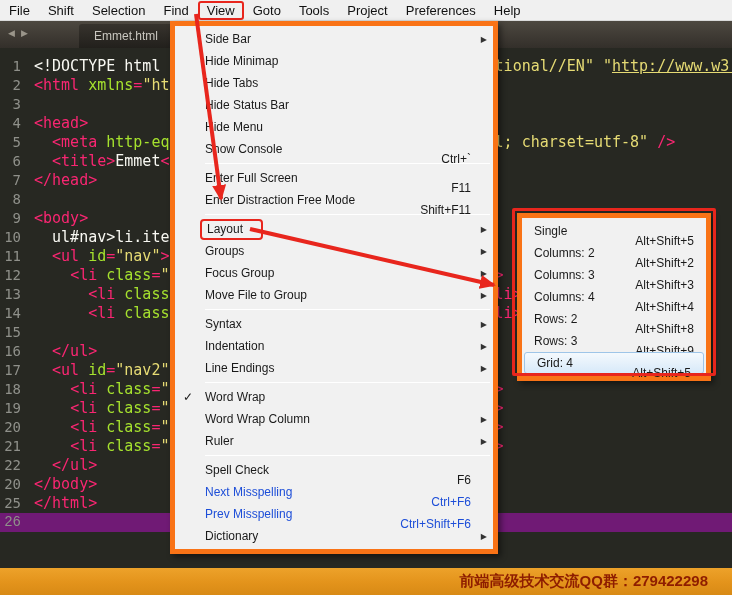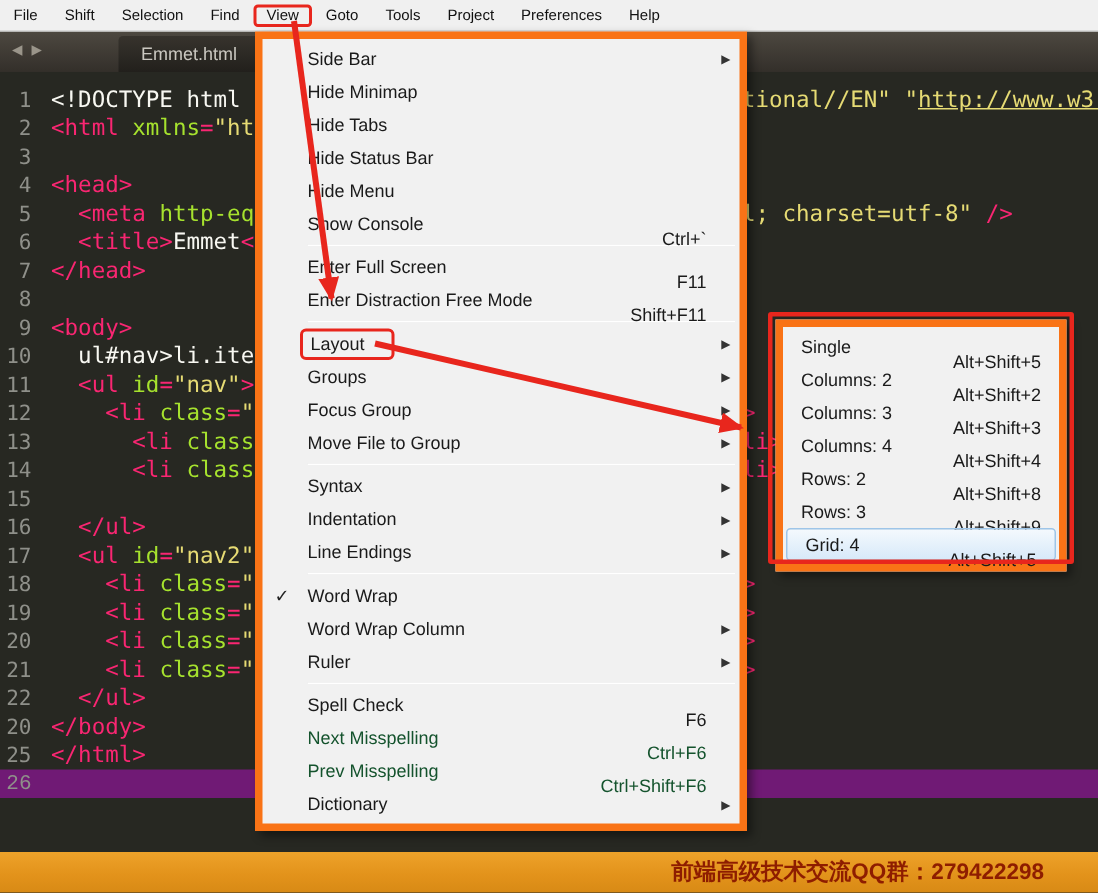--- a/index.html
+++ b/index.html
@@ -1,21 +1,21 @@
 <!DOCTYPE html>
 <html><head>
 <meta charset="utf-8">
 <style>
   *{margin:0;padding:0;box-sizing:border-box;}
   html,body{width:732px;height:595px;}
   body{font-family:"Liberation Sans",sans-serif;position:relative;overflow:hidden;background:#272822;}
 
   
   .menubar{position:absolute;top:0;left:0;right:0;height:21px;background:#f0f0f0;
-    border-bottom:1px solid #d9d9d9;display:flex;align-items:center;font-size:10px;color:#111;z-index:5;}
+    border-bottom:1px solid #d9d9d9;display:flex;align-items:center;font-size:13px;color:#111;z-index:5;}
   .mb-item{padding:1px 9px;cursor:default;white-space:nowrap;}
   .mb-item.annotated{border:2px solid #e8261d;border-radius:3px;padding:0 7px;margin:0 0px;}
 
   
   .tabbar{position:absolute;top:21px;left:0;right:0;height:27px;
     background:linear-gradient(180deg,#4d4840,#332f2a);z-index:1;}
   .nav-arrow{position:absolute;top:7px;color:#9a958a;font-size:9px;}
   .nav-arrow.back{left:8px;}
   .nav-arrow.fwd{left:21px;}
   .tab{position:absolute;left:33px;top:3px;width:136px;height:24px;
@@ -31,36 +31,36 @@
   .ln{display:inline-block;width:34px;padding-right:13px;text-align:right;color:#8f908a;font-size:14px;}
   .tk-t{color:#f92672;}
   .tk-a{color:#a6e22e;}
   .tk-s{color:#e6db74;}
   .tk-p{color:#f8f8f2;}
   .tk-u{color:#e6db74;text-decoration:underline;}
 
   
   .statusbar{position:absolute;left:0;right:0;bottom:0;height:27px;
     background:linear-gradient(180deg,#eda22a 0%,#e3931b 55%,#d88a15 100%);
-    display:flex;align-items:center;justify-content:flex-end;padding-right:36px;
+    display:flex;align-items:center;justify-content:flex-end;padding-right:24px;
     font-size:15px;font-weight:bold;color:#8e1d00;z-index:4;}
 
   
   .menu{position:absolute;background:#f1f1f1;border:5px solid #f97316;
     box-shadow:3px 3px 6px rgba(0,0,0,.45);padding:2px 0;font-size:12px;color:#1a1a1a;z-index:10;}
   .view-menu{left:170px;top:21px;width:328px;}
   .layout-submenu{left:517px;top:213px;width:194px;}
   .menu-item{height:22px;display:flex;align-items:center;padding:0 10px 0 8px;position:relative;white-space:nowrap;}
   .menu-item .check{width:22px;font-size:12px;color:#222;flex:0 0 auto;}
   .layout-submenu .menu-item{padding-left:12px;}
   .menu-item .label{flex:0 0 auto;}
   .menu-item .shortcut{margin-left:auto;padding-right:12px;margin-top:20px;}
   .layout-submenu .menu-item .shortcut{padding-right:2px;}
   .menu-item .subarrow{position:absolute;right:6px;top:7px;font-size:8px;color:#333;}
-  .menu-item.disabled{color:#14532d;}
+  .menu-item.disabled{color:#1d4ed8;}
   .menu-sep{height:1px;background:#d7d7d7;border-bottom:1px solid #fff;margin:3px 3px 3px 30px;}
   .menu-item .label.annotated{border:2px solid #e8261d;border-radius:4px;padding:1px 18px 2px 5px;margin:-4px 0 -4px -5px;}
   .menu-item.selected{background:linear-gradient(180deg,#f4f9fd,#d7e9f9);
     border:1px solid #9ec5e8;border-radius:3px;margin:0 2px;}
 
   
   .red-frame{position:absolute;left:512px;top:208px;width:204px;height:168px;
     border:3px solid #e8261d;border-radius:2px;z-index:20;pointer-events:none;}
   .arrows{position:absolute;left:0;top:0;width:732px;height:595px;z-index:30;pointer-events:none;}
 </style>

